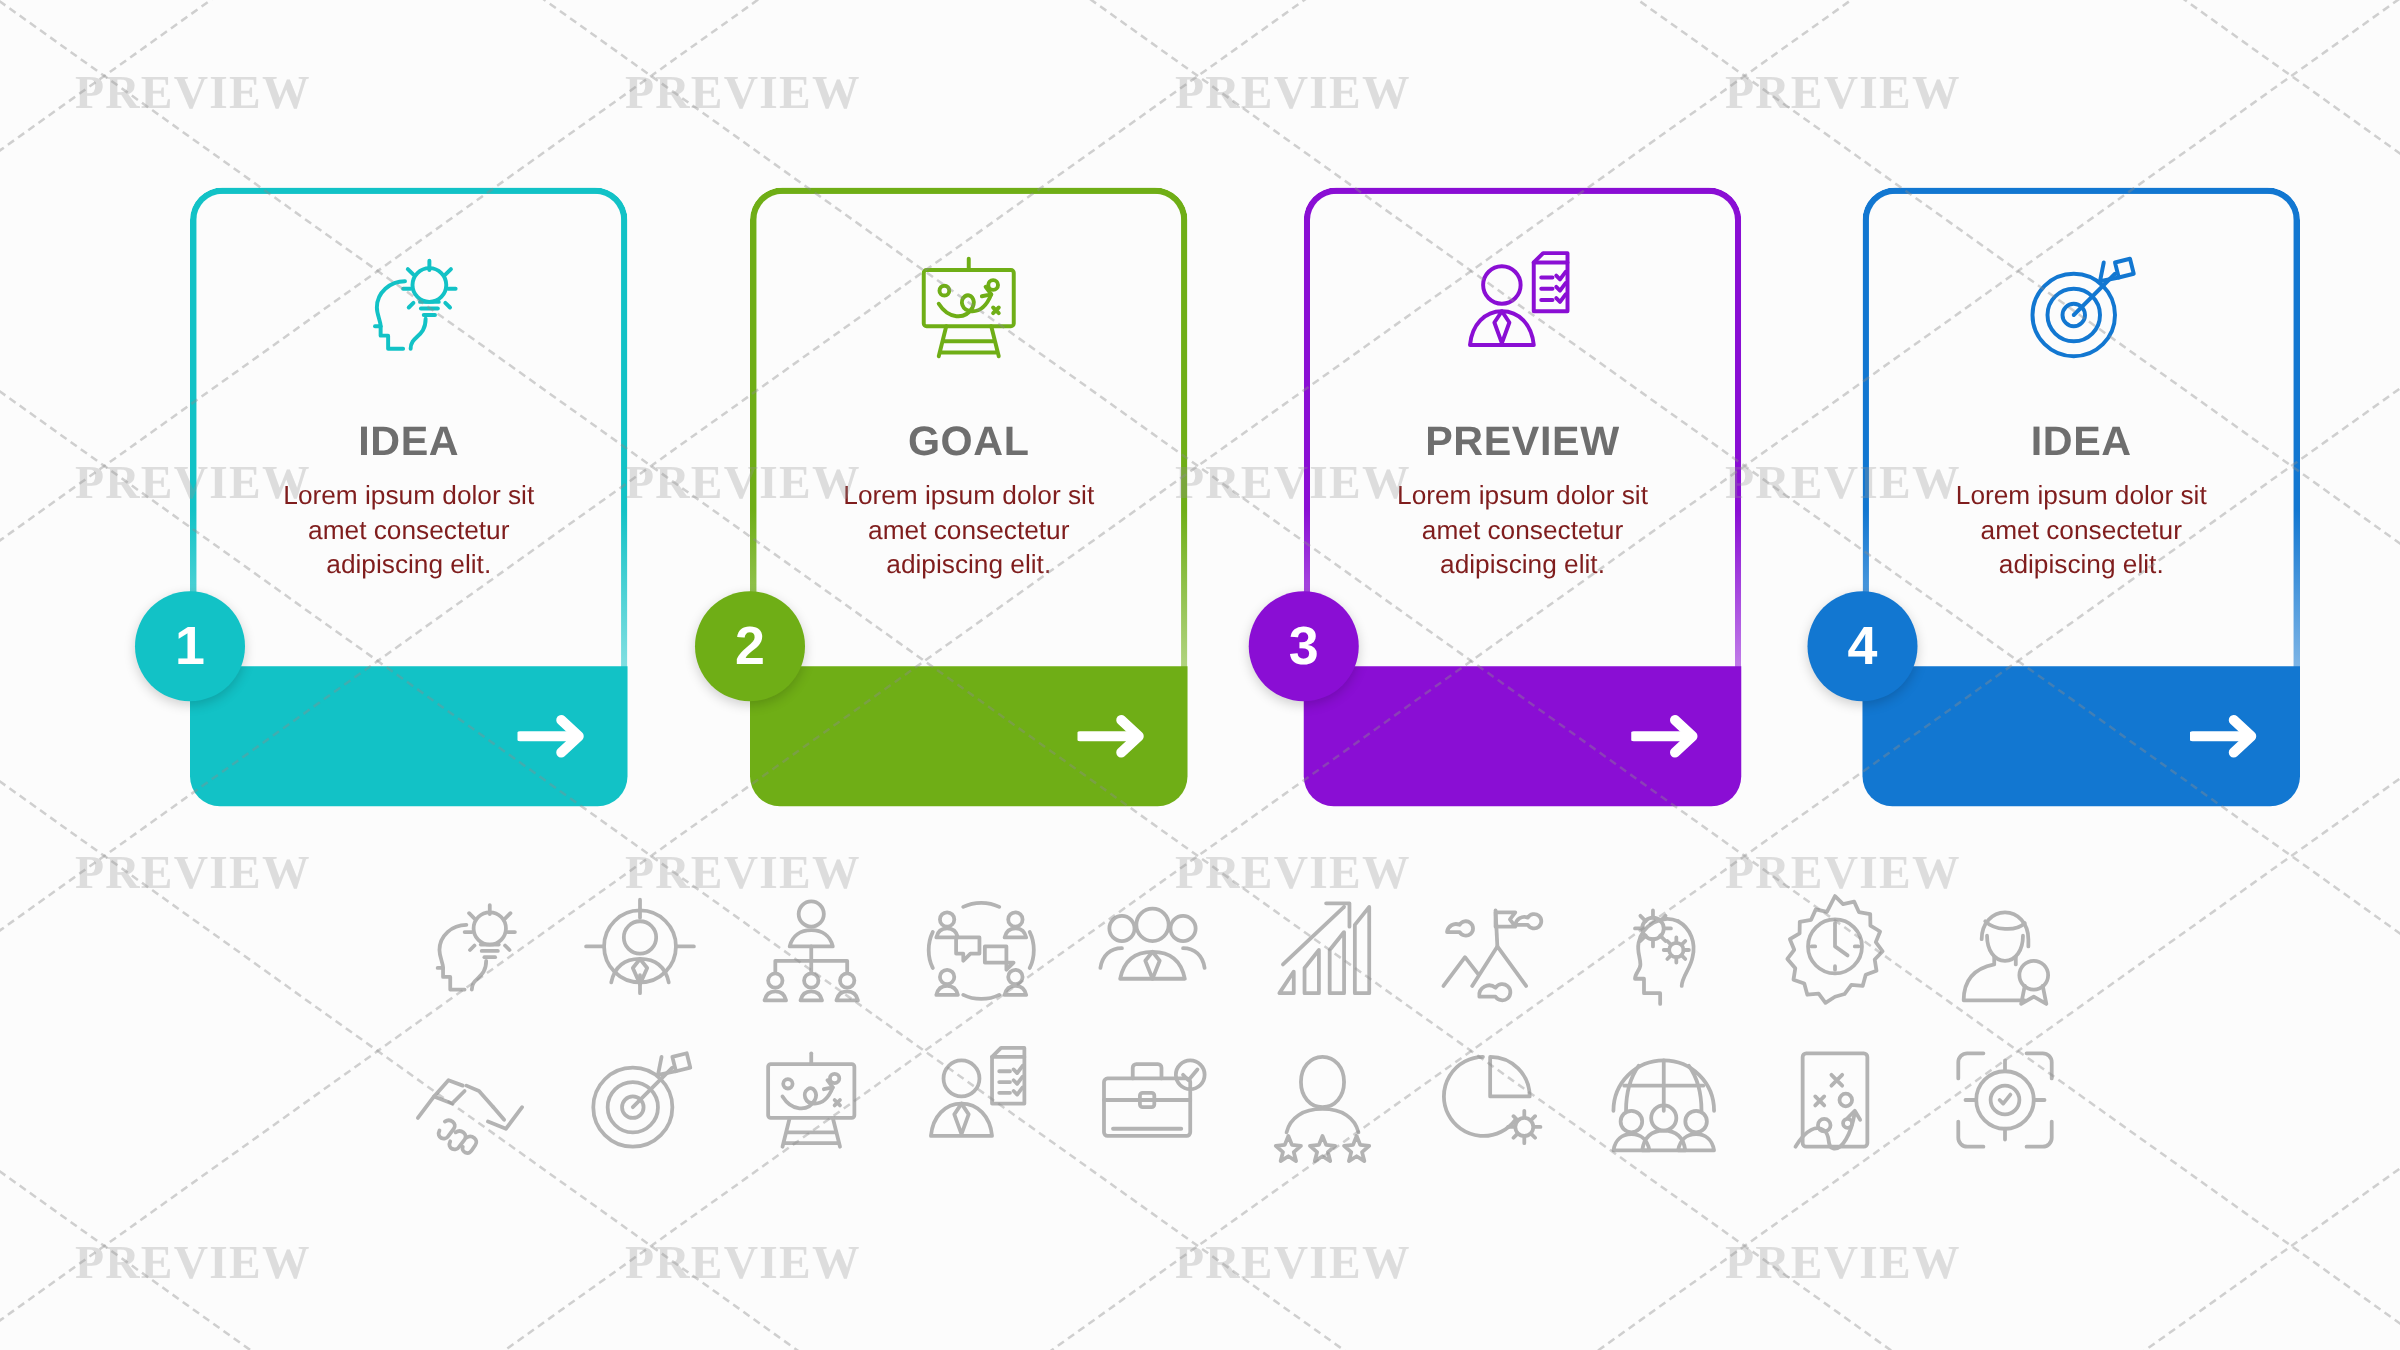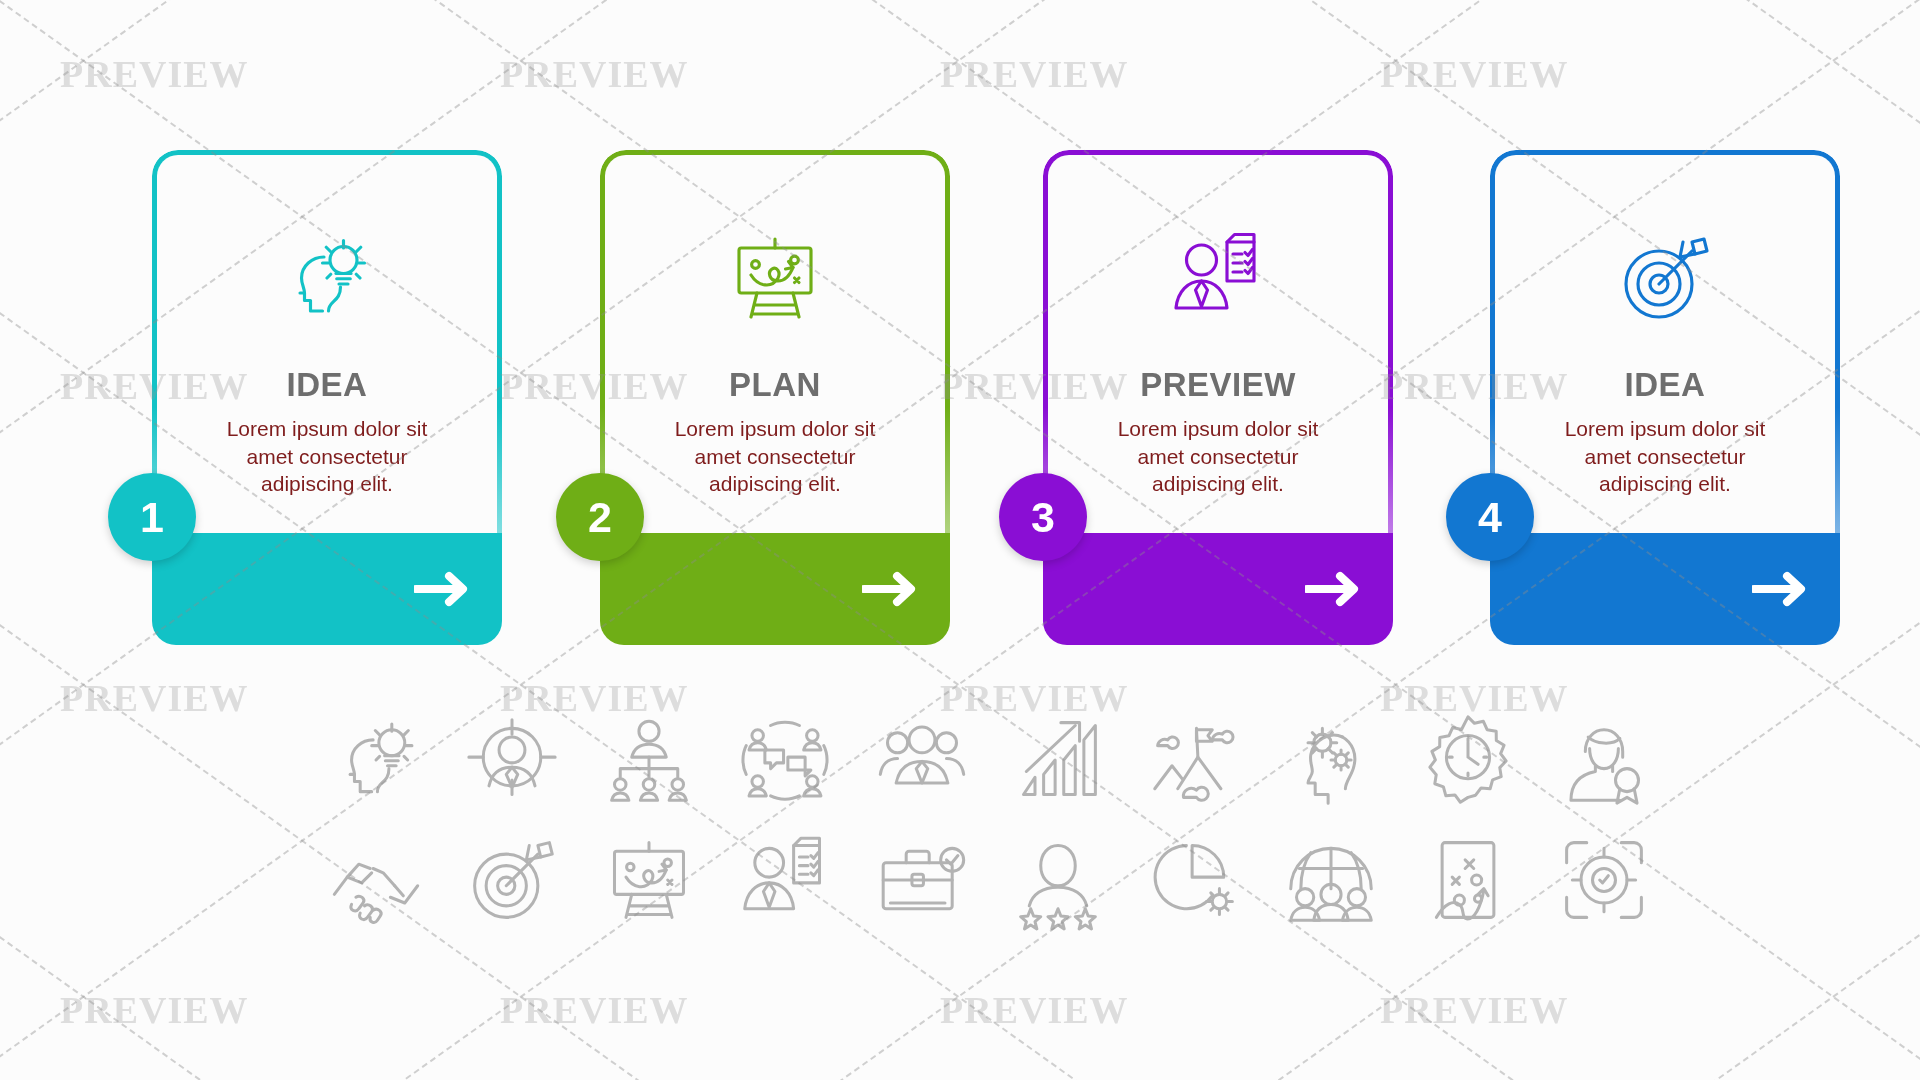--- a/index.html
+++ b/index.html
@@ -70,21 +70,20 @@
   .card-body {
     position: absolute;
     left: 0; top: 0;
     width: 350px;
     height: 380px;
     display: flex;
     flex-direction: column;
     align-items: center;
     justify-content: flex-start;
     padding-top: 48px;
-    margin-top: 32px;
   }
   .card-icon {
     width: 112px;
     height: 96px;
     display: flex;
     align-items: center;
     justify-content: center;
     margin-bottom: 42px;
   }
   .card-icon svg { width: 100%; height: 100%; overflow: visible; }
@@ -243,21 +242,21 @@
     <rect fill="none" stroke="currentColor" stroke-width="2.1" stroke-linecap="round" stroke-linejoin="round" x="8" y="12" width="48" height="30" rx="1.5"></rect>
     <path fill="none" stroke="currentColor" stroke-width="2.1" stroke-linecap="round" stroke-linejoin="round" d="M32 12V6"></path>
     <path fill="none" stroke="currentColor" stroke-width="2.1" stroke-linecap="round" stroke-linejoin="round" d="M20 42l-4 16M44 42l4 16M18 50h28M17 56h30"></path>
     <circle fill="none" stroke="currentColor" stroke-width="2.1" stroke-linecap="round" stroke-linejoin="round" cx="19" cy="23" r="2.6"></circle>
     <circle fill="none" stroke="currentColor" stroke-width="2.1" stroke-linecap="round" stroke-linejoin="round" cx="45" cy="20" r="2.6"></circle>
     <path fill="none" stroke="currentColor" stroke-width="2.1" stroke-linecap="round" stroke-linejoin="round" d="M16 30c5 8 14 9 18 2 2-4-1-8-4-6-3 2-2 8 4 8 5 0 8-4 10-9"></path>
     <path fill="none" stroke="currentColor" stroke-width="2.1" stroke-linecap="round" stroke-linejoin="round" d="M41 21l3 4-5 1"></path>
     <path fill="none" stroke="currentColor" stroke-width="2.1" stroke-linecap="round" stroke-linejoin="round" d="M45 32l3 3M48 32l-3 3"></path>
             </svg>
         </div>
-        <div class="card-title">PLAN</div>
+        <div class="card-title">GOAL</div>
         <div class="card-desc">Lorem ipsum dolor sit amet consectetur adipiscing elit.</div>
       </div>
 
       <div class="card-footer round-tl" style="background:#6fae16;">
         <span class="arrow-icon"><svg viewBox="0 0 58 42" aria-hidden="true">
   <path d="M2 21h44" fill="none" stroke="#ffffff" stroke-width="8" stroke-linecap="round"></path>
   <path d="M35 8l14 13-14 13" fill="none" stroke="#ffffff" stroke-width="8" stroke-linecap="round" stroke-linejoin="round"></path>
 </svg></span>
       </div>
 

